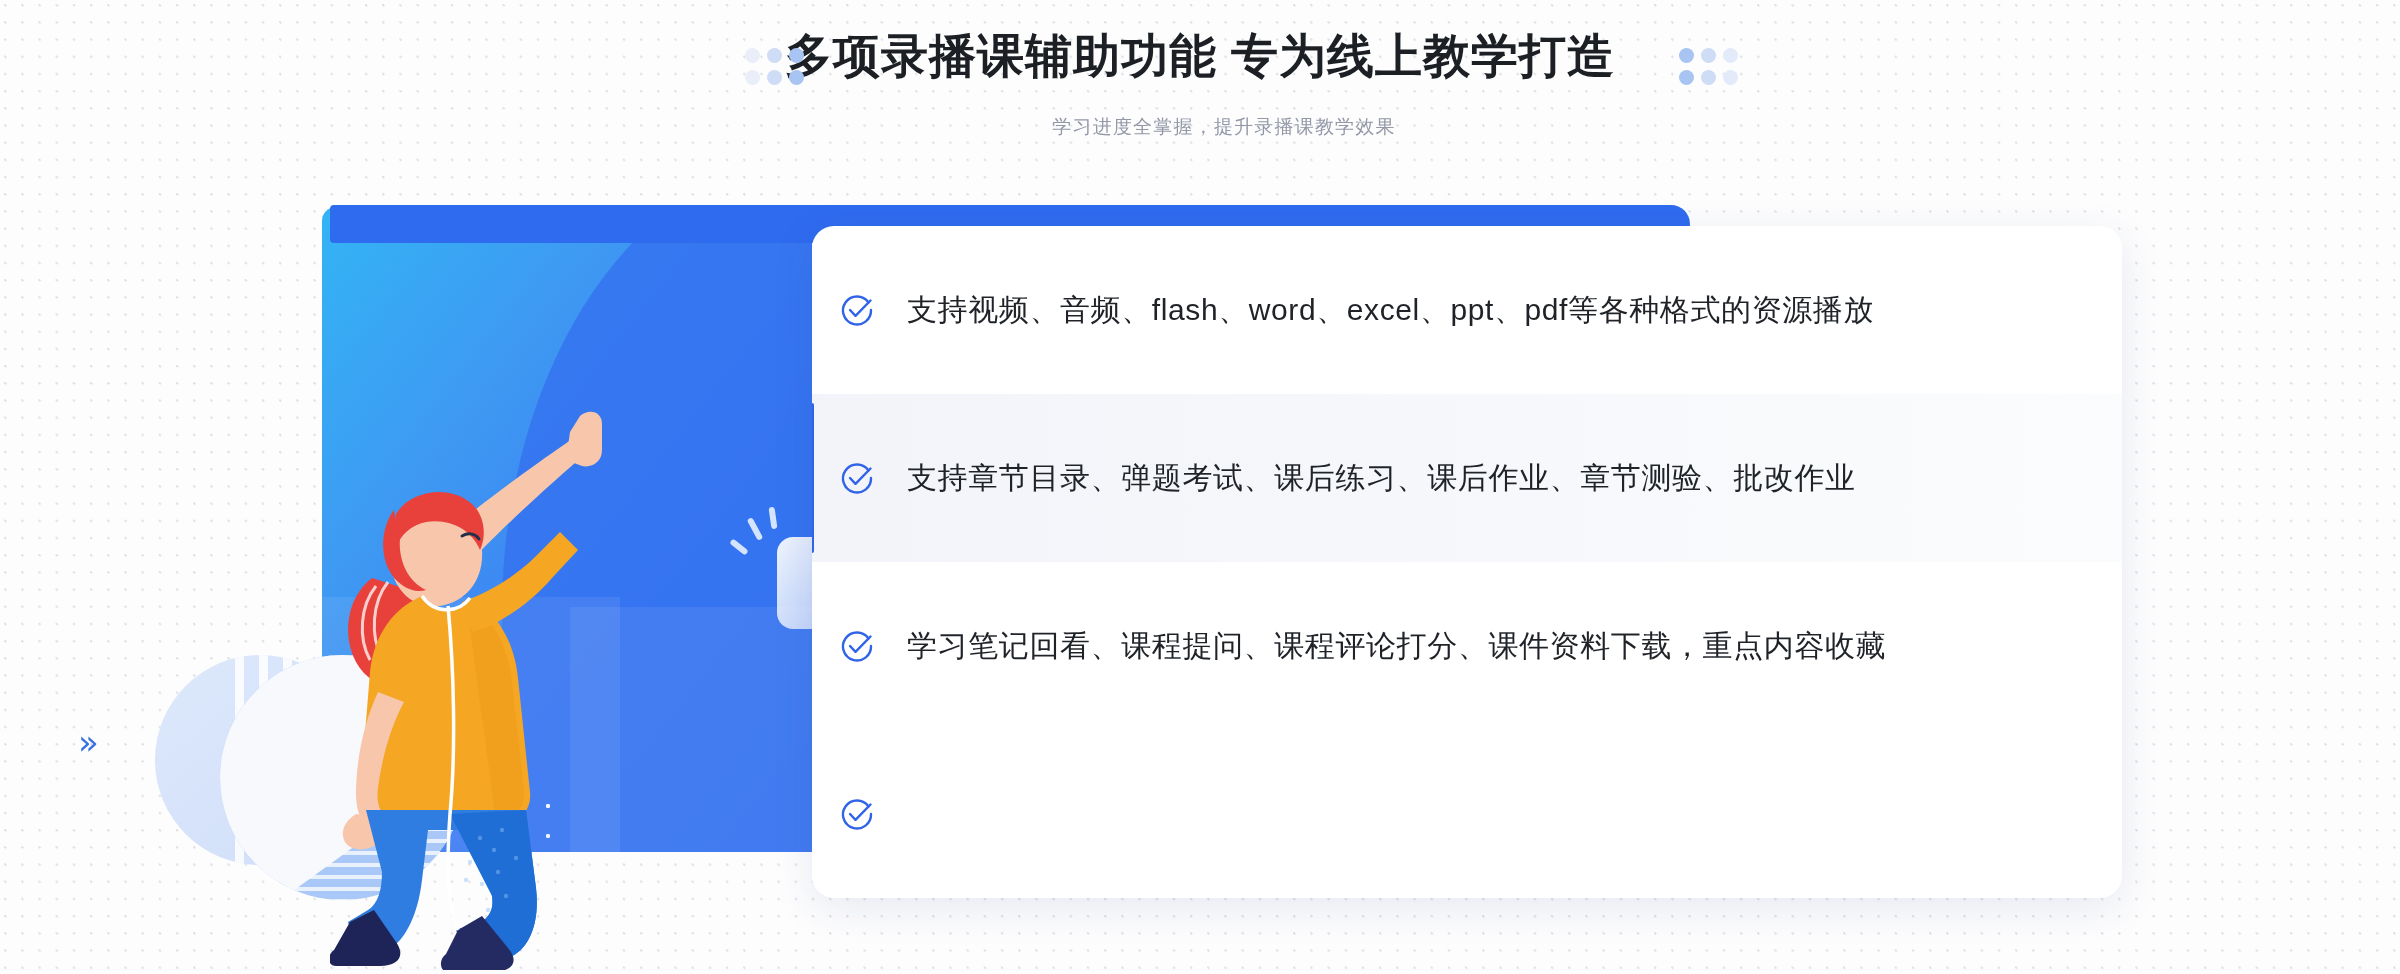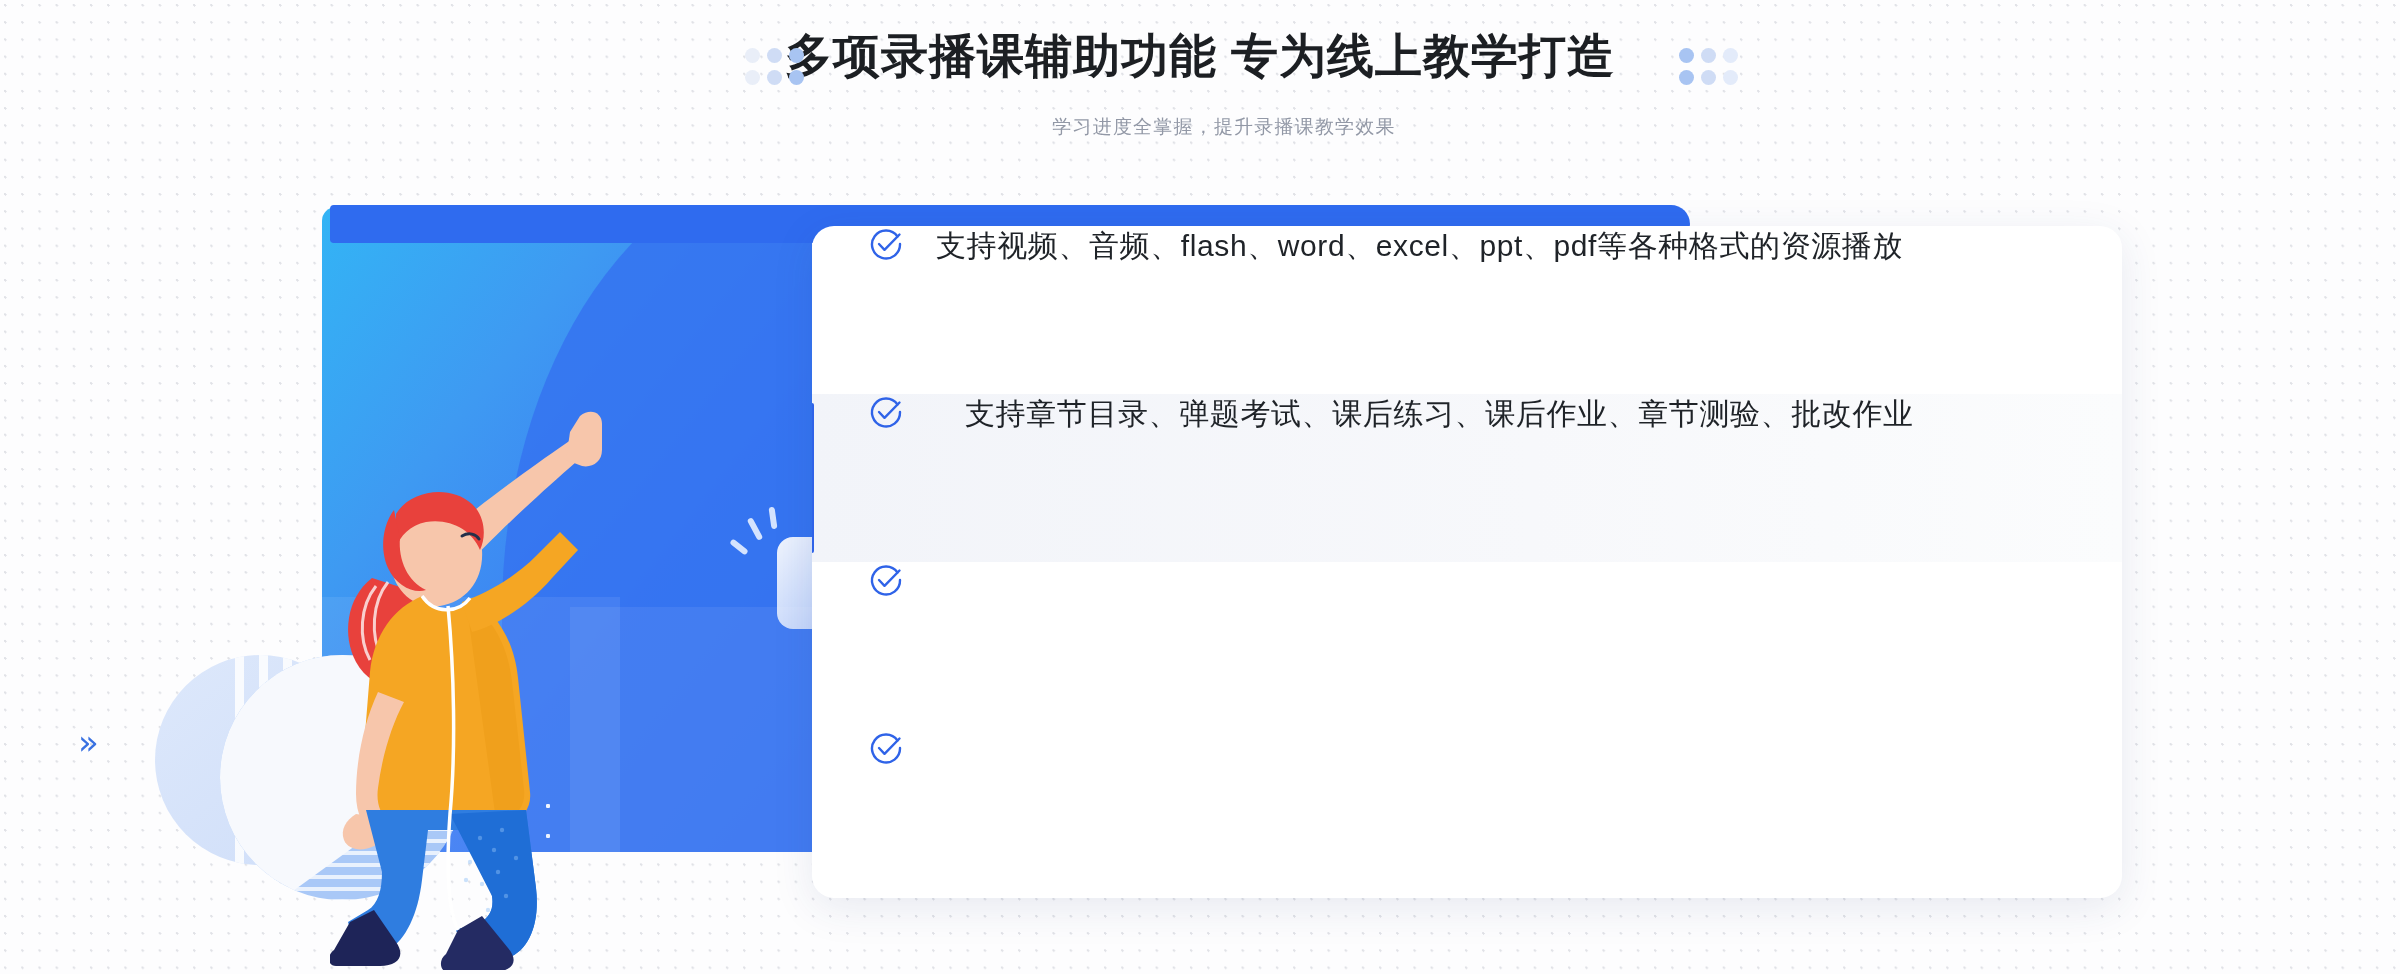--- a/index.html
+++ b/index.html
@@ -139,24 +139,24 @@
     background:#2f6bef; border-radius:4px 20px 20px 4px; z-index:4;
   }
   .card {
     position:absolute; left:812px; top:226px; width:1310px; height:672px;
     background:#ffffff; border-radius:22px; z-index:5;
     box-shadow:0 10px 42px rgba(36,63,122,0.10);
     overflow:hidden;
   }
   .rowlist { position:absolute; left:0; top:0; width:100%; }
   .row {
-    position:relative; display:flex; height:168px;
-    padding-left:56px;
-  }
-  .row.hi { background:linear-gradient(90deg,#f2f4f9 0%,#f7f8fb 55%,#fbfcfd 100%);gap:29px; }
+    position:relative; display:flex; align-items:center; height:168px;
+    padding-left:27px;
+  }
+  .row.hi { background:linear-gradient(90deg,#f2f4f9 0%,#f7f8fb 55%,#fbfcfd 100%); }
   .row.hi:before {
     content:""; position:absolute; left:-10px; top:9px; width:12px; height:150px;
     background:#2f63e8; border-radius:2px;
   }
   .chk { width:36px; height:36px; flex:none; margin-right:32px; }
   .row-text {
     font-size:30px; color:#1f2328; letter-spacing:.6px; white-space:nowrap;
     line-height:40px;
   }
 </style>
@@ -280,20 +280,21 @@
           <path d="M11 18 L16.5 23.8 L31.5 8.5" fill="none" stroke="#2f63e8" stroke-width="2.4" stroke-linecap="round" stroke-linejoin="round"></path>
         </svg>
         <span class="row-text">支持章节目录、弹题考试、课后练习、课后作业、章节测验、批改作业</span>
       </div>
 
       <div class="row">
         <svg class="chk" viewBox="0 0 36 36">
           <path d="M29.5 10.5 A14 14 0 1 0 32 18" fill="none" stroke="#2f63e8" stroke-width="2.4" stroke-linecap="round"></path>
           <path d="M11 18 L16.5 23.8 L31.5 8.5" fill="none" stroke="#2f63e8" stroke-width="2.4" stroke-linecap="round" stroke-linejoin="round"></path>
         </svg>
+        <span class="row-text">学习笔记回看、课程提问、课程评论打分、课件资料下载，重点内容收藏</span>
       </div>
 
       <div class="row">
         <svg class="chk" viewBox="0 0 36 36">
           <path d="M29.5 10.5 A14 14 0 1 0 32 18" fill="none" stroke="#2f63e8" stroke-width="2.4" stroke-linecap="round"></path>
           <path d="M11 18 L16.5 23.8 L31.5 8.5" fill="none" stroke="#2f63e8" stroke-width="2.4" stroke-linecap="round" stroke-linejoin="round"></path>
         </svg>
       </div>
 
     </div>

